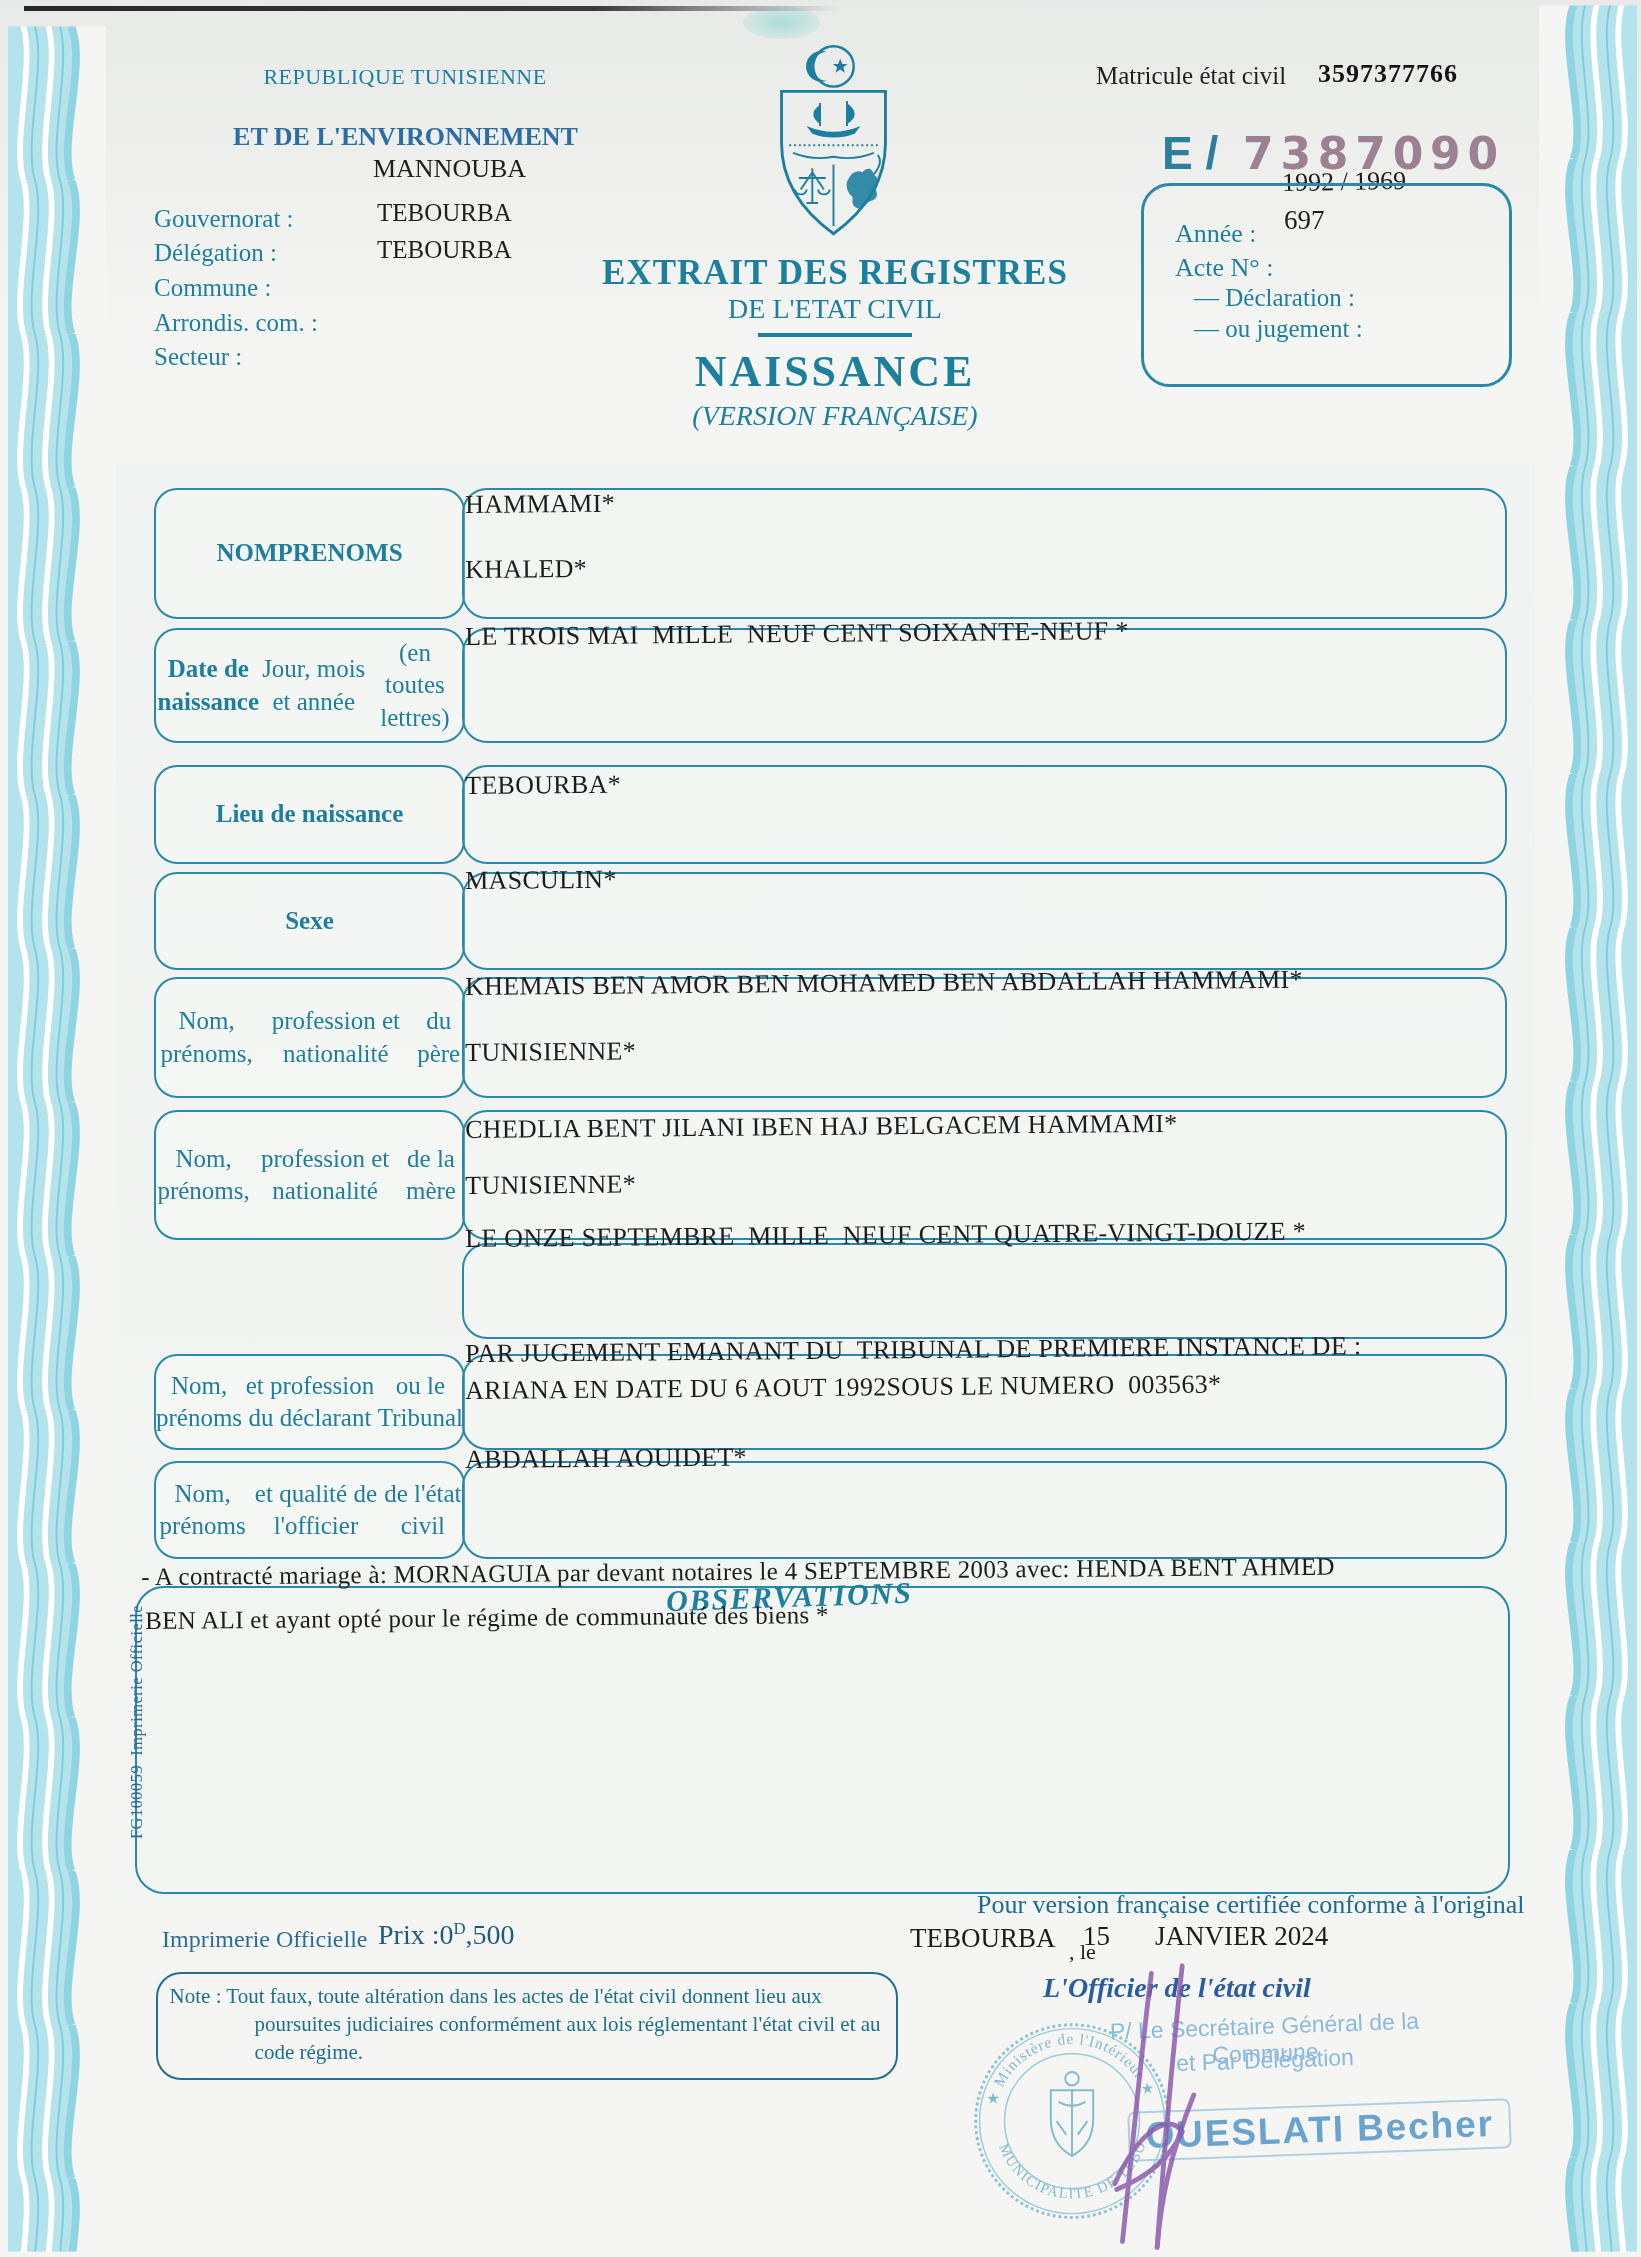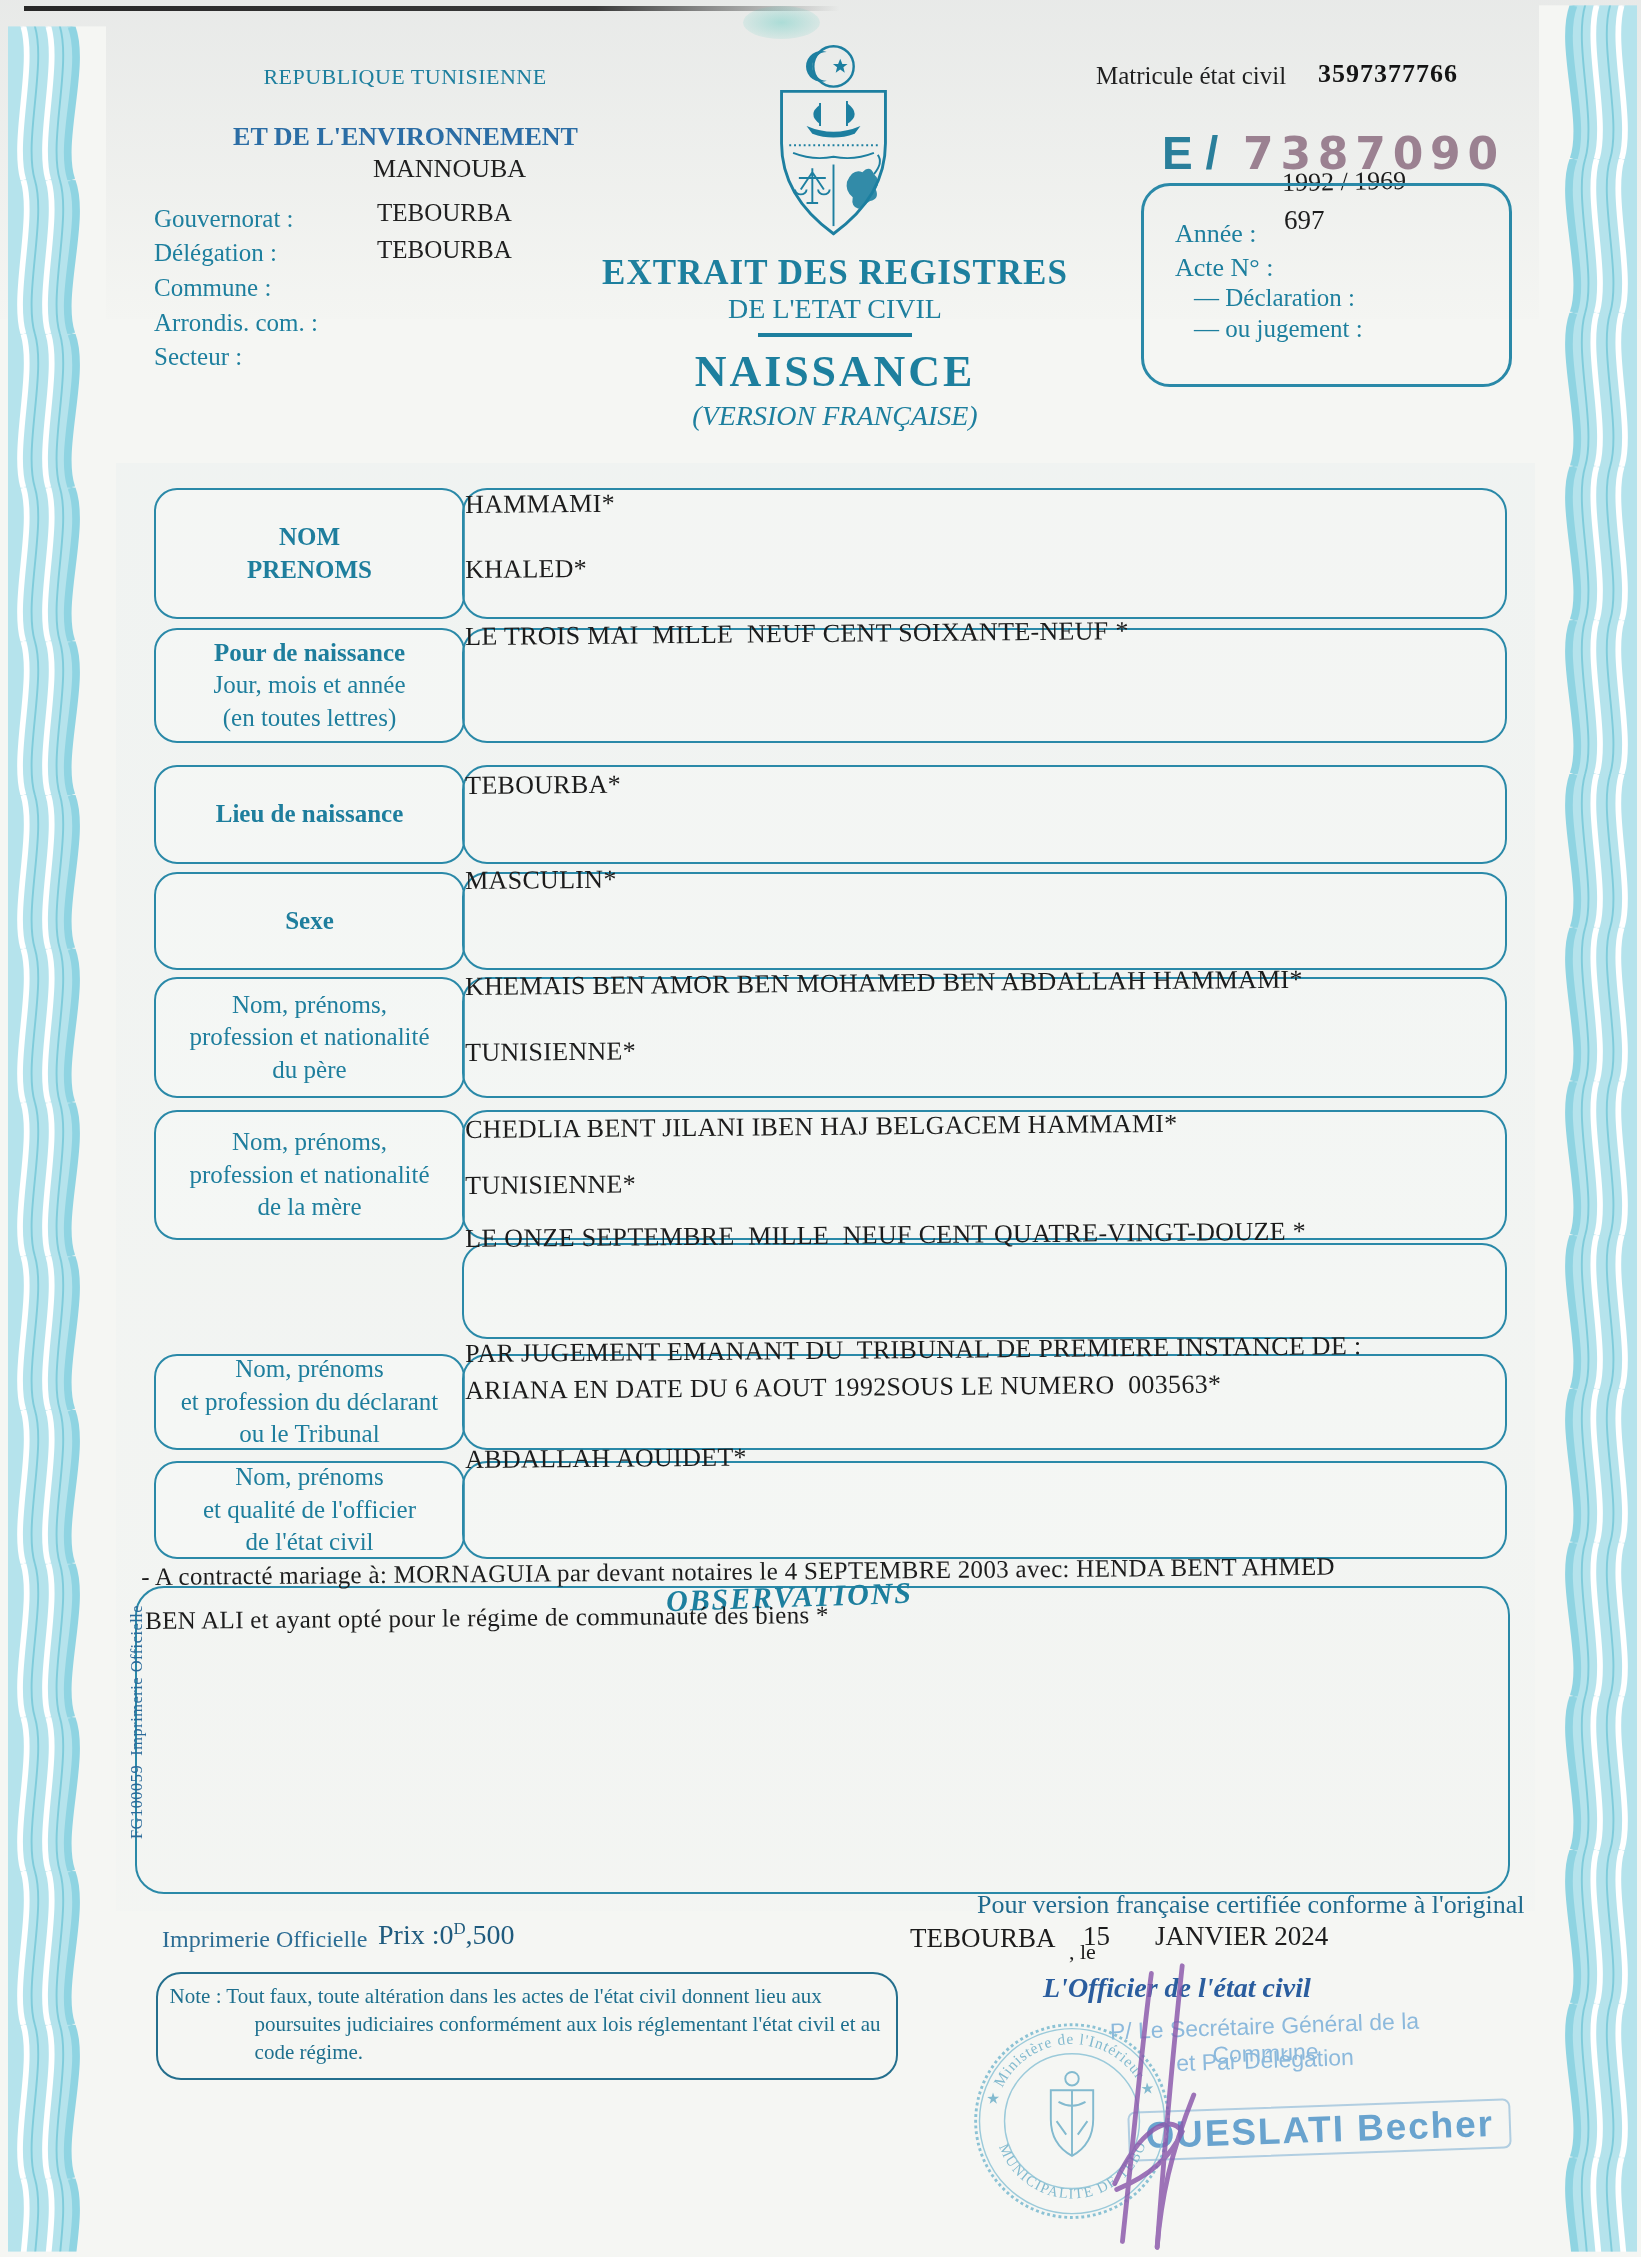--- a/index.html
+++ b/index.html
@@ -10,21 +10,21 @@
              background:linear-gradient(180deg,rgba(186,190,194,0.22),rgba(186,190,194,0.02));}
   .shade-mid{left:116px;top:463px;width:1419px;height:1448px;
              background:linear-gradient(180deg,rgba(196,216,226,0.10),rgba(196,216,226,0.04));}
   .topline{left:24px;top:5.8px;width:816px;height:4.8px;
            background:linear-gradient(90deg,#272727 0%,#3a3a3a 70%,rgba(70,70,70,0));}
   .smudge{left:743px;top:5.8px;width:77px;height:33px;border-radius:50%;
           background:radial-gradient(ellipse at center,rgba(72,197,185,0.38),rgba(72,197,185,0));}
   .teal{color:#1d7f9e;}
   .hdr-blue{color:#2b6da5;}
   .lbox{position:absolute;left:154px;width:307px;border:2.9px solid #2a89a8;border-radius:23px;
-        display:flex;flex-direction:column;justify-content:center;align-items:center;text-align:center;
+        display:flex;flex-direction:row;justify-content:center;align-items:center;text-align:center;
         color:#1e7e9d;font-size:25px;line-height:1.3;background:rgba(255,255,255,0.25);}
   .vbox{position:absolute;left:462px;width:1041px;border:2.9px solid #2a89a8;border-radius:25px;
         background:rgba(255,255,255,0.20);}
   .b{font-weight:bold;}
   .typed{position:absolute;font-family:"Liberation Serif",serif;color:#1c1c1c;font-size:26px;
          white-space:pre;transform:rotate(-0.5deg);transform-origin:left top;letter-spacing:0.3px;}
   .acte-box{position:absolute;left:1141px;top:183px;width:365px;height:198px;
             border:3.4px solid #2a89a8;border-radius:29px;}
   .obs-box{position:absolute;left:135px;top:1586px;width:1371px;height:304px;
            border:2.9px solid #2a89a8;border-radius:29px;}
@@ -127,21 +127,21 @@
 
   <div class="lbox" style="top:488px;height:127px">
     <div class="b">NOM</div>
     <div class="b">PRENOMS</div>
   </div>
   <div class="vbox" style="top:488px;height:127px"></div>
   <div class="typed" style="left:465px;top:490px">HAMMAMI*</div>
   <div class="typed" style="left:465px;top:555px">KHALED*</div>
 
   <div class="lbox" style="top:628px;height:111px">
-    <div class="b">Pour de naissance</div>
+    <div class="b">Date de naissance</div>
     <div>Jour, mois et année</div>
     <div>(en toutes lettres)</div>
   </div>
   <div class="vbox" style="top:628px;height:111px"></div>
   <div class="typed" style="left:465px;top:622px">LE TROIS MAI  MILLE  NEUF CENT SOIXANTE-NEUF *</div>
 
   <div class="lbox" style="top:765px;height:95px">
     <div class="b">Lieu de naissance</div>
   </div>
   <div class="vbox" style="top:765px;height:95px"></div>

